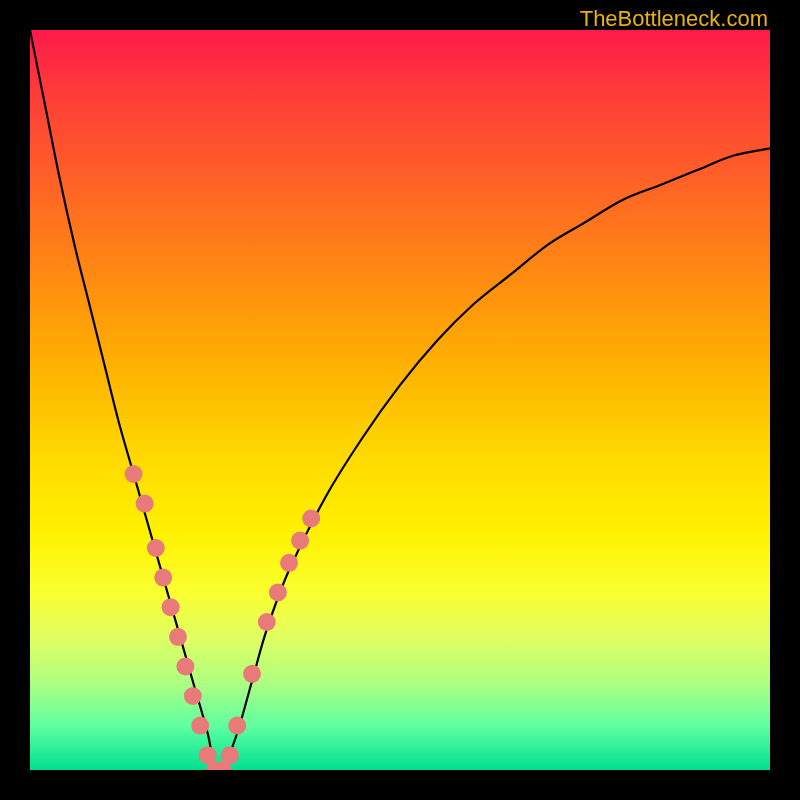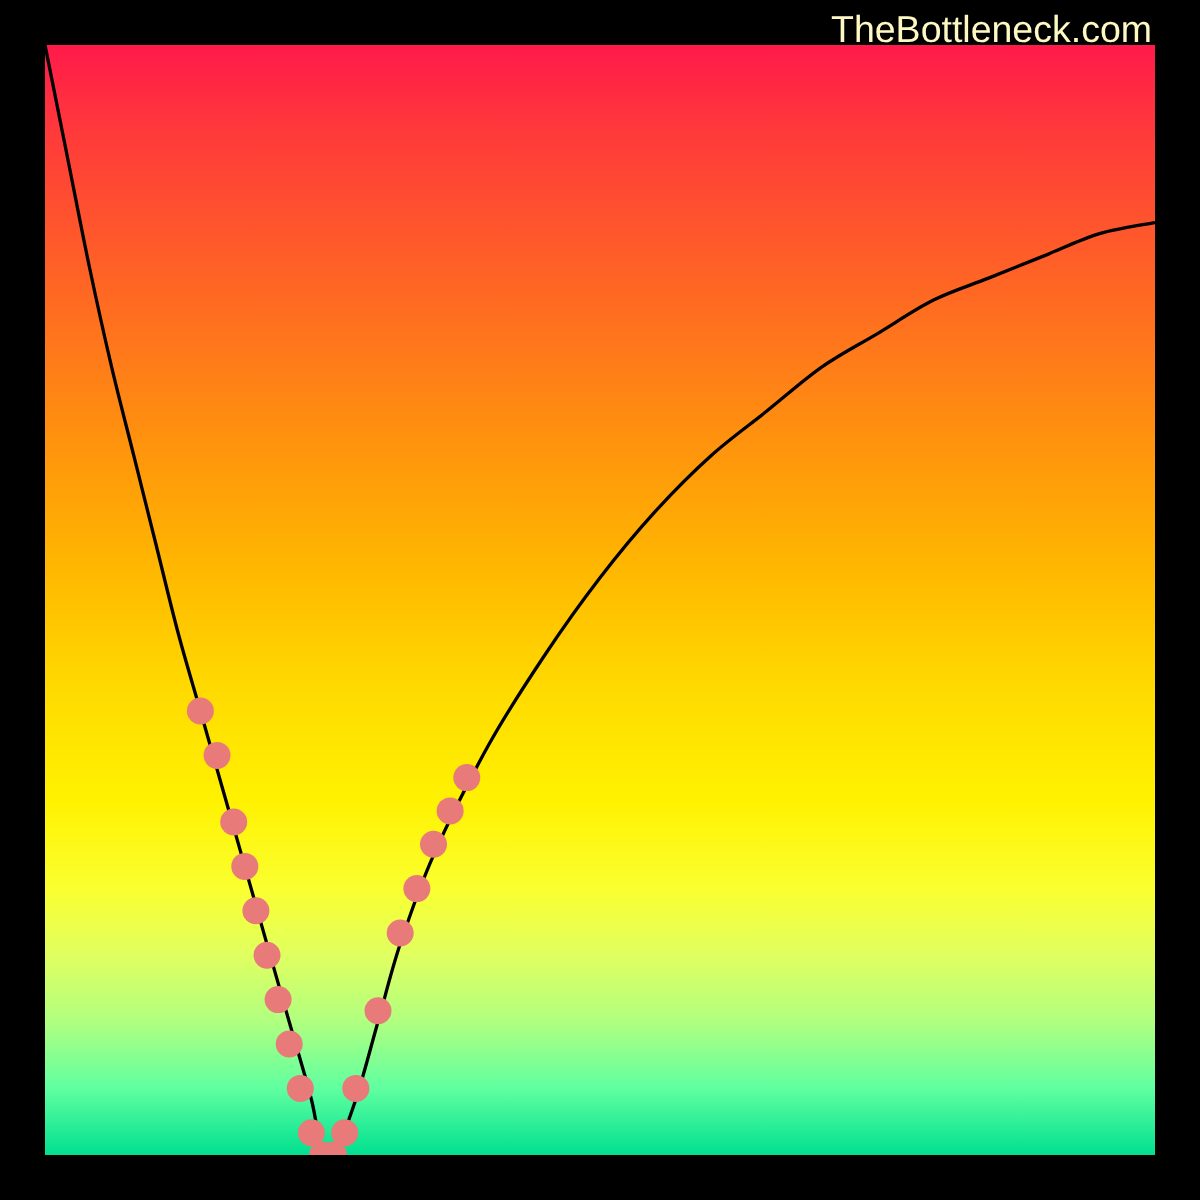--- a/index.html
+++ b/index.html
@@ -36,23 +36,23 @@
       #e0ff60 82%,
       #b0ff80 88%,
       #60ffa0 94%,
       #00e090 100%
     );
   }
   .watermark {
     position: absolute;
     top: 6px;
     right: 32px;
-    font-size: 25px;
+    font-size: 22px;
     font-weight: 500;
-    color: #fef9c3;
+    color: #eab308;
     font-family: Arial, sans-serif;
     letter-spacing: 0px;
   }
   svg.curve-layer {
     position: absolute;
     left: 0;
     top: 0;
     width: 740px;
     height: 740px;
   }

